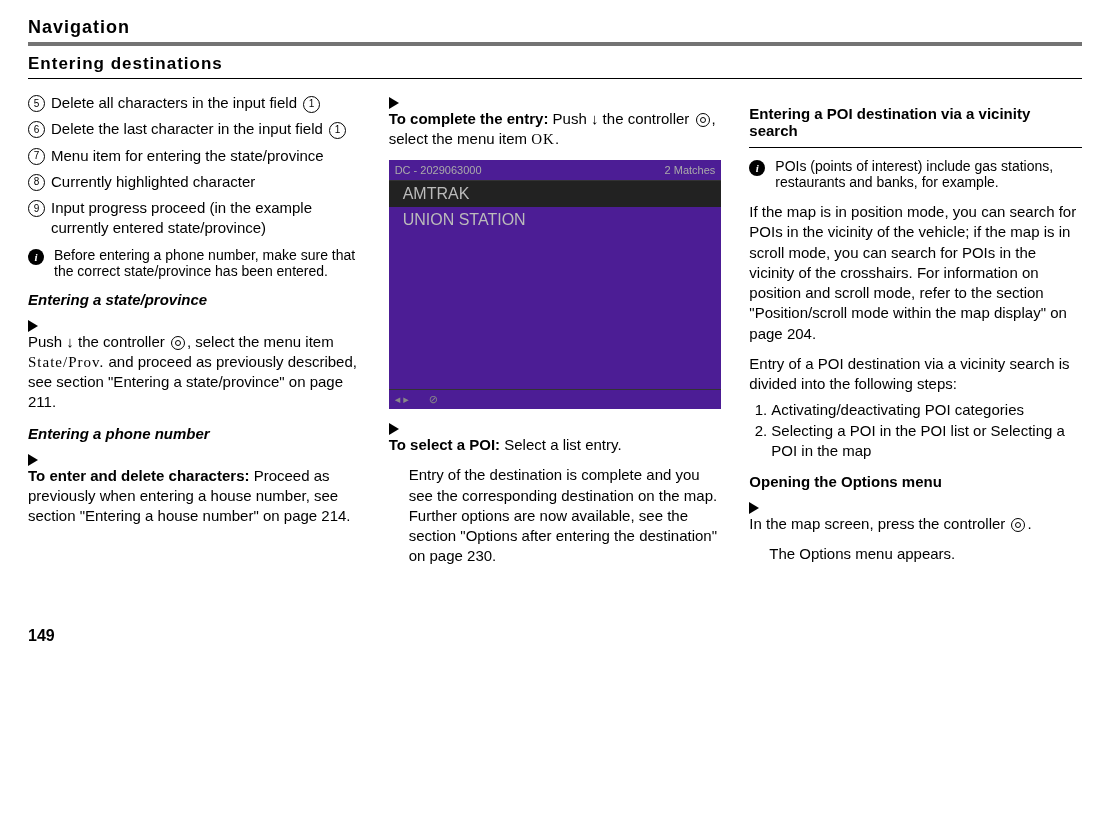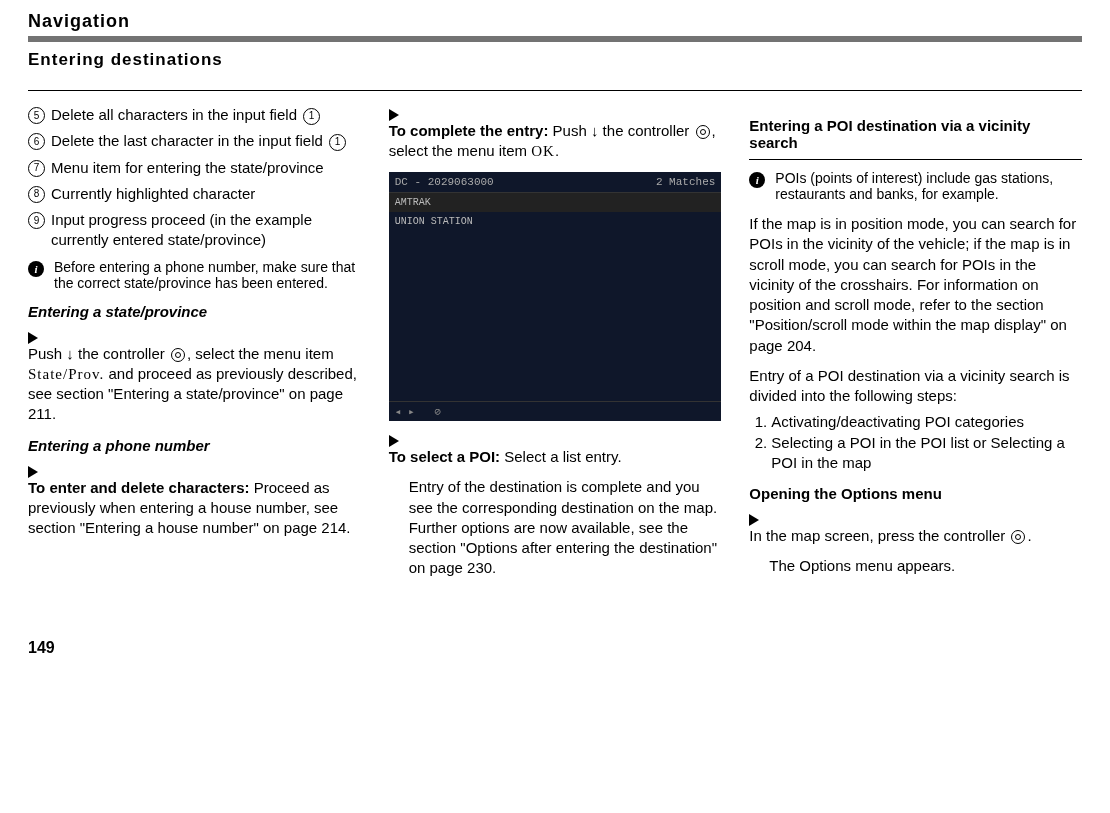--- a/index.html
+++ b/index.html
@@ -11,28 +11,28 @@
     background: #fff;
     width: 1110px;
   }
   .page {
     padding: 0 28px 20px 28px;
   }
   .header {
     font-weight: bold;
     letter-spacing: 1px;
     font-size: 18px;
-    padding: 11px 0 4px 0;
-    border-bottom: 6px solid #737373;
+    padding: 17px 0 4px 0;
+    border-bottom: 4px solid #737373;
   }
   .subheader {
     font-weight: bold;
     letter-spacing: 1px;
     font-size: 17px;
-    padding: 8px 0 20px 0;
+    padding: 8px 0 4px 0;
     border-bottom: 1px solid #000;
     margin-bottom: 14px;
   }
   .columns {
     display: flex;
     gap: 28px;
   }
   .col {
     flex: 1;
     min-width: 0;
@@ -127,39 +127,39 @@
   .down-arrow {
     font-weight: bold;
   }
   .menu-label {
     font-family: "Times New Roman", serif;
     letter-spacing: 1px;
   }
   .screenshot {
     width: 100%;
     aspect-ratio: 4/3;
-    background: #0f172a;
+    background: #4c1d95;
     color: #ccc;
     font-size: 11px;
     margin: 10px 0;
     position: relative;
-    font-family: Liberation Mono, monospace;
+    font-family: Liberation Sans, sans-serif;
   }
   .ss-top {
     display: flex;
     justify-content: space-between;
     padding: 4px 6px;
     color: #aaa;
     font-size: 11px;
     border-bottom: 1px solid #333;
   }
   .ss-row {
-    padding: 4px 6px;
+    padding: 4px 14px;
     color: #bbb;
-    font-size: 10px;
+    font-size: 16px;
   }
   .ss-row.sel {
     background: #222;
   }
   .ss-bottom {
     position: absolute;
     bottom: 0; left: 0; right: 0;
     border-top: 1px solid #333;
     padding: 3px 6px;
     color: #888;

